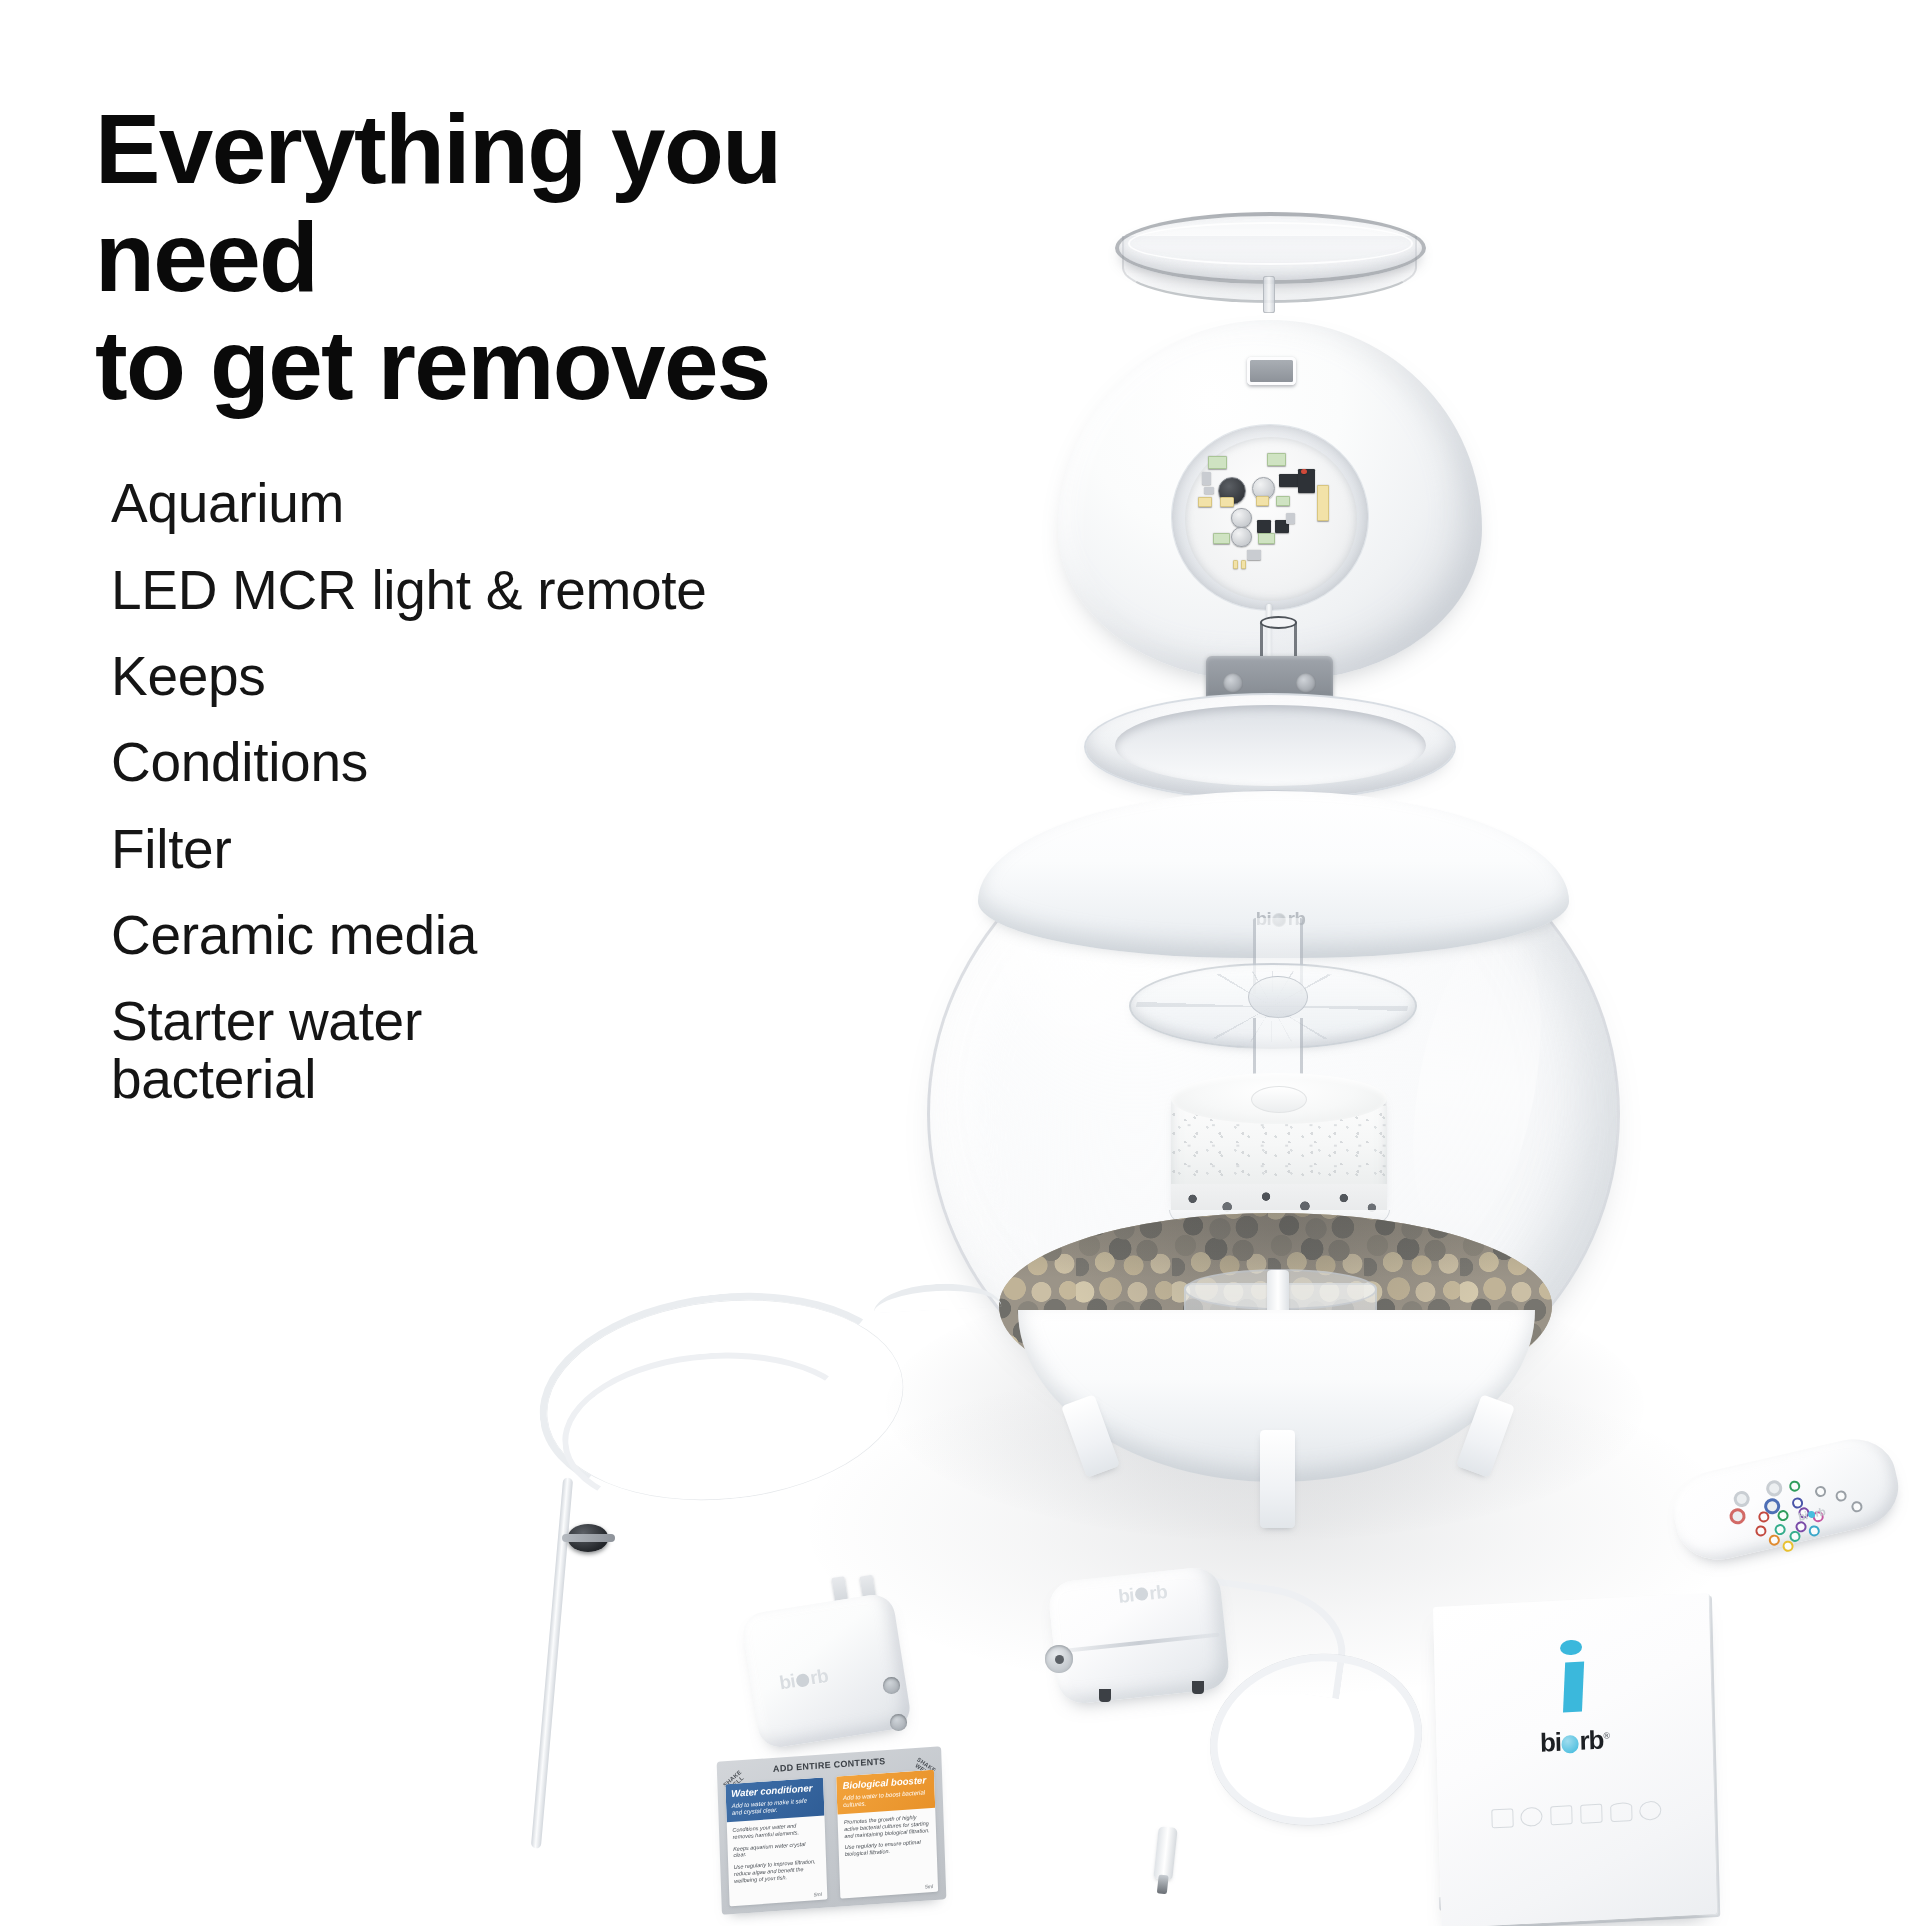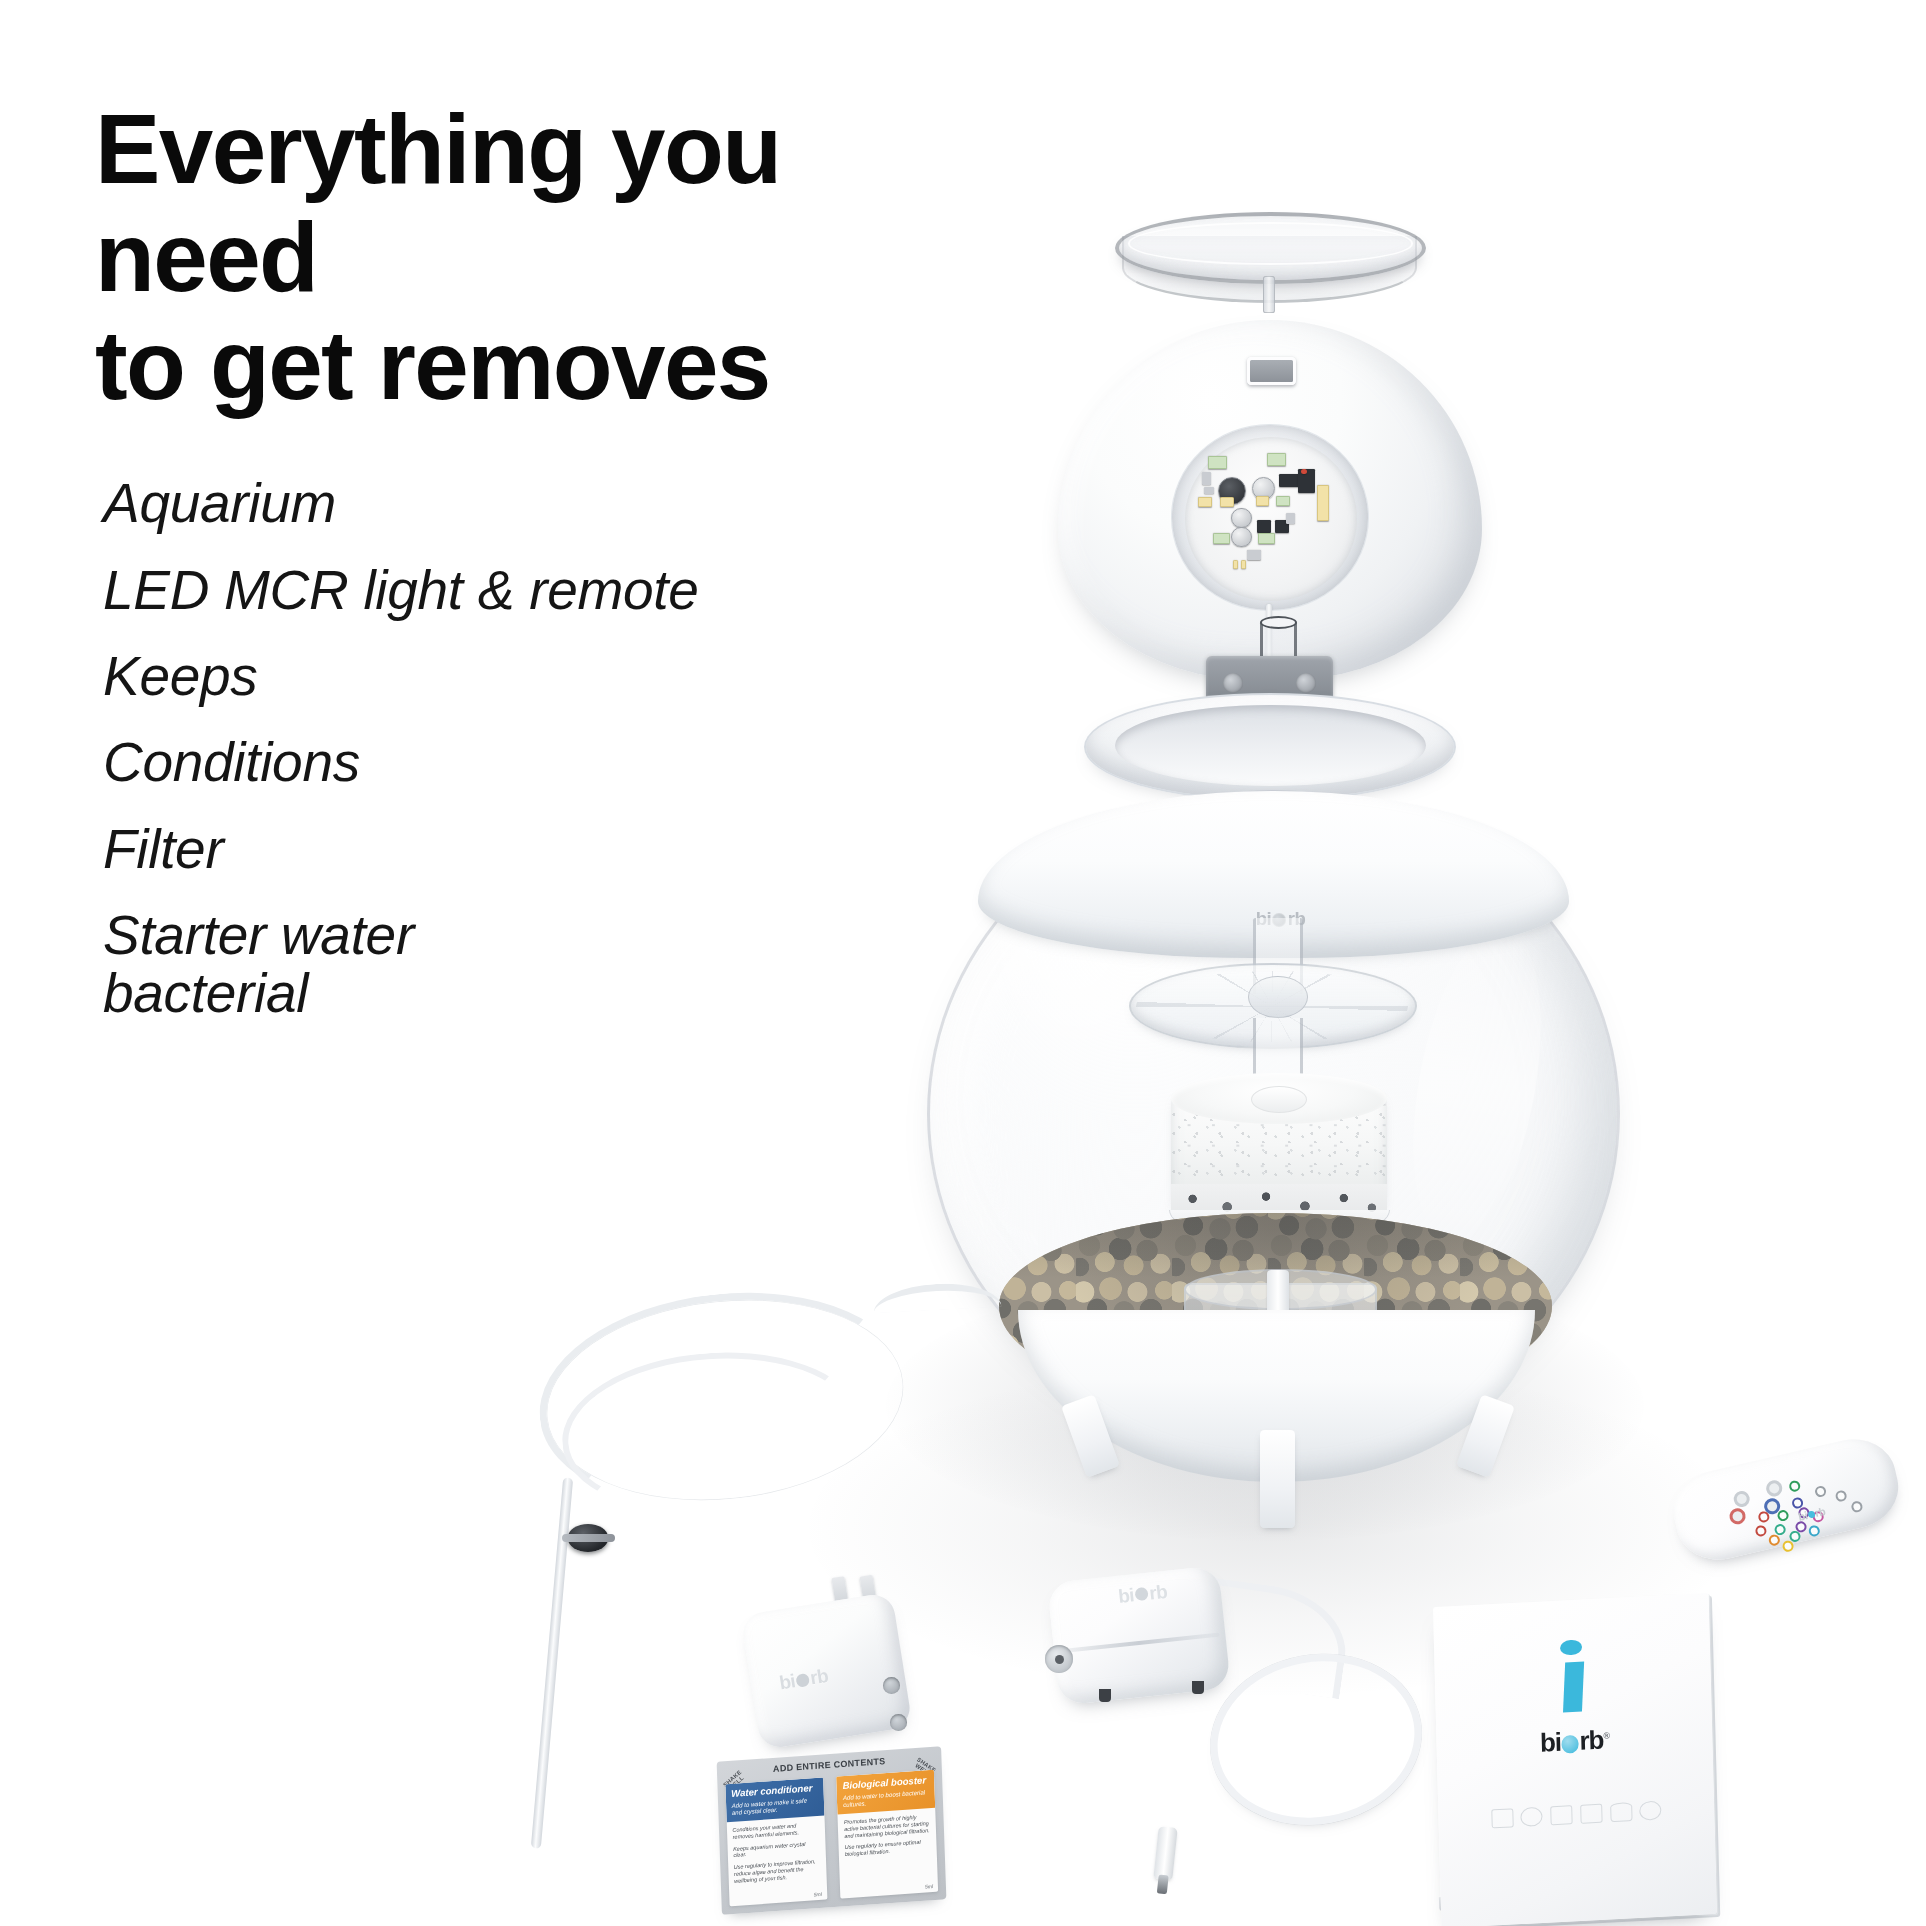--- a/index.html
+++ b/index.html
@@ -19,21 +19,21 @@
   .headline{
     font-size:98px;
     font-weight:700;
     line-height:1.10;
     letter-spacing:-1.6px;
     color:#0a0a0a;
     margin:0 0 55px 0;
     font-family:"Liberation Sans", sans-serif;
   }
   .headline .l2{display:block;}
-  .kit-list{list-style:none;margin:8px;padding:0;font-style:italic;}
+  .kit-list{list-style:none;margin:16px;padding:0;}
   .kit-list li{
     font-size:55px;
     font-weight:300;
     line-height:1.06;
     letter-spacing:-0.3px;
     color:#151515;
     margin:0 0 28px 0;
     white-space:pre-line;
   }
   .kit-list li:last-child{margin-bottom:0;}
@@ -567,20 +567,21 @@
     <h1 class="headline">
       <span class="l1">Everything you need</span>
       <span class="l2">to get removes</span>
     </h1>
     <ul class="kit-list">
       <li>Aquarium</li>
       <li>LED MCR light &amp; remote</li>
       <li>Keeps</li>
       <li>Conditions</li>
       <li>Filter</li>
+      <li>Ceramic media</li>
       <li>Starter water
 bacterial</li>
     </ul>
   </div>
 
   <div class="scene">
 
     <div class="floor-shadow"></div>
     <div class="floor-shadow s2"></div>
 

